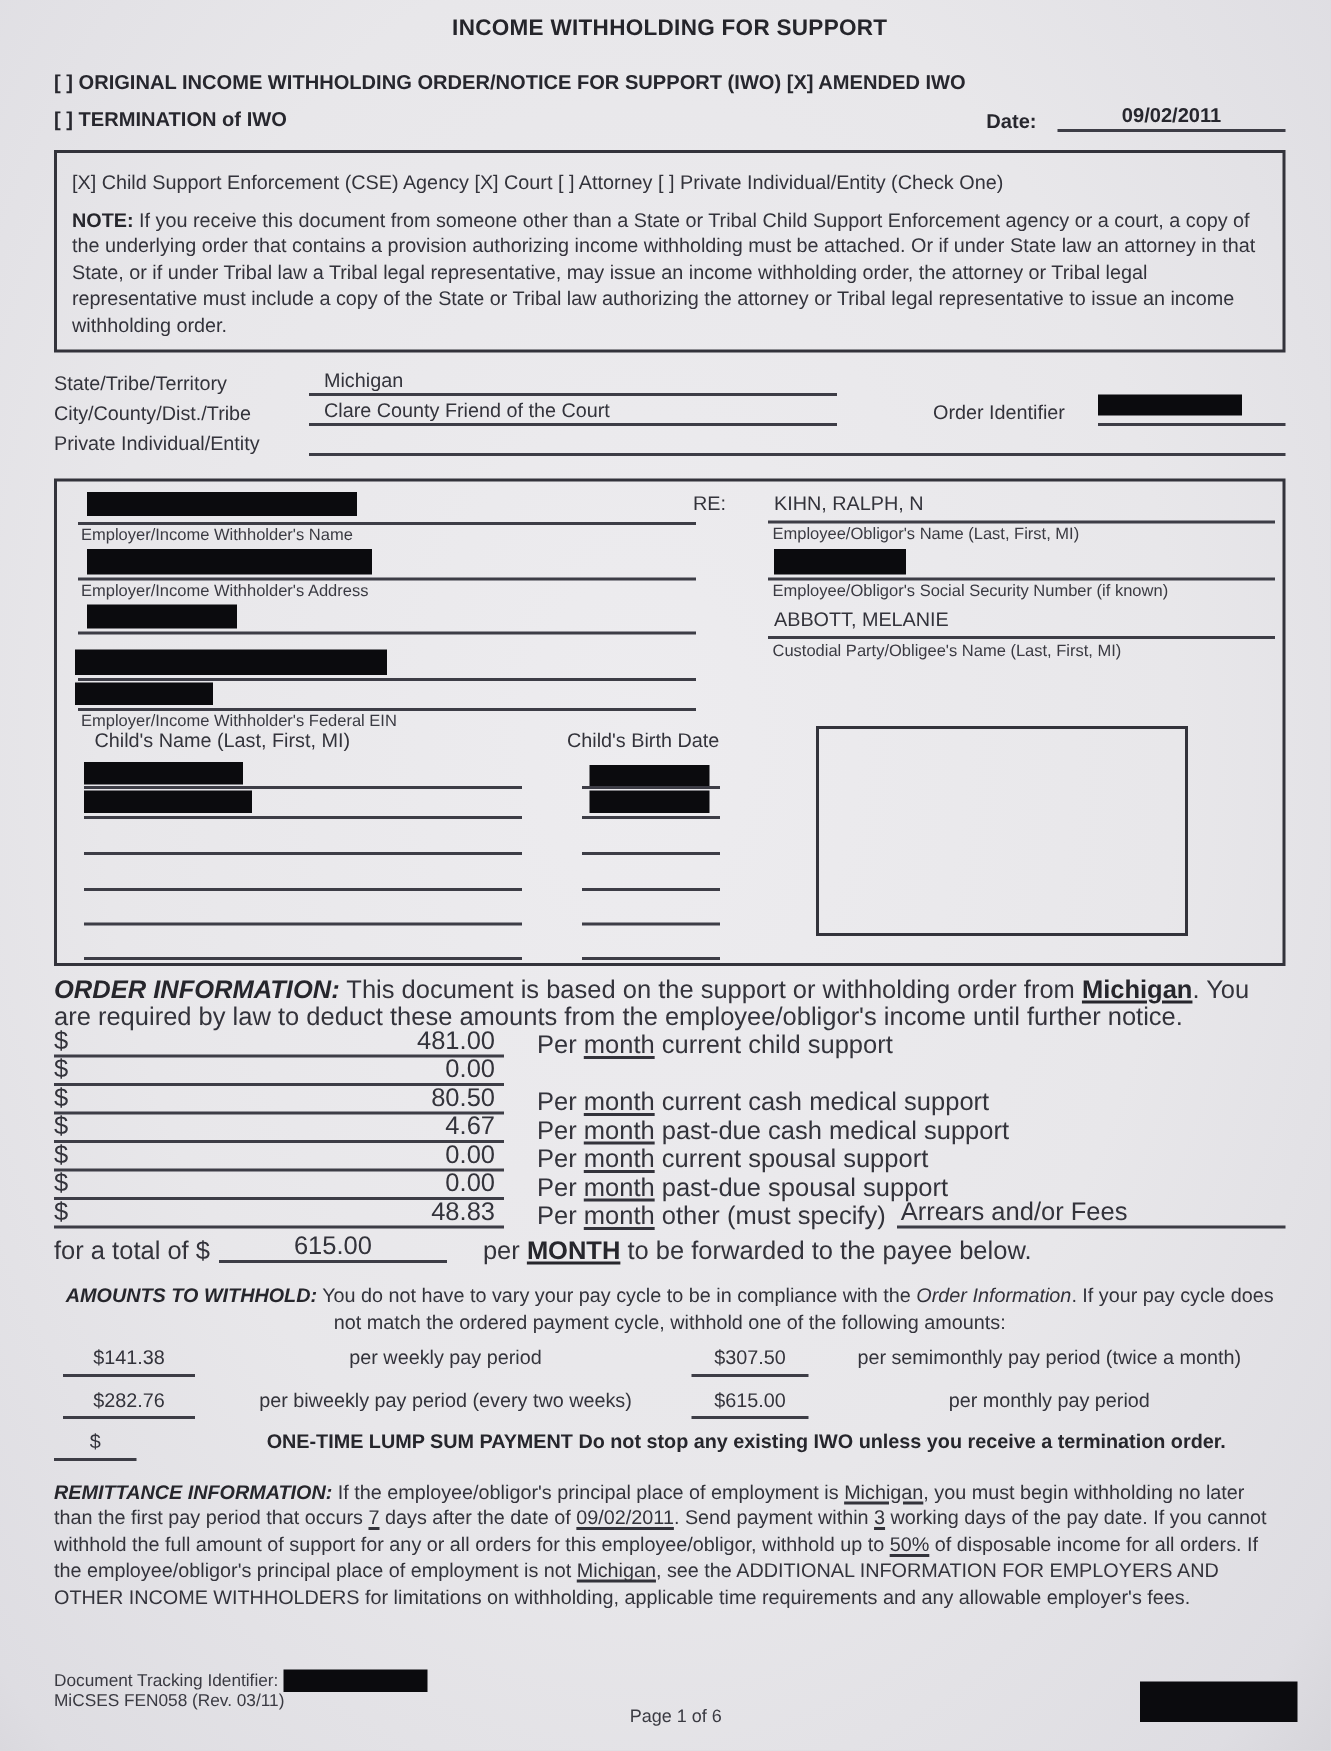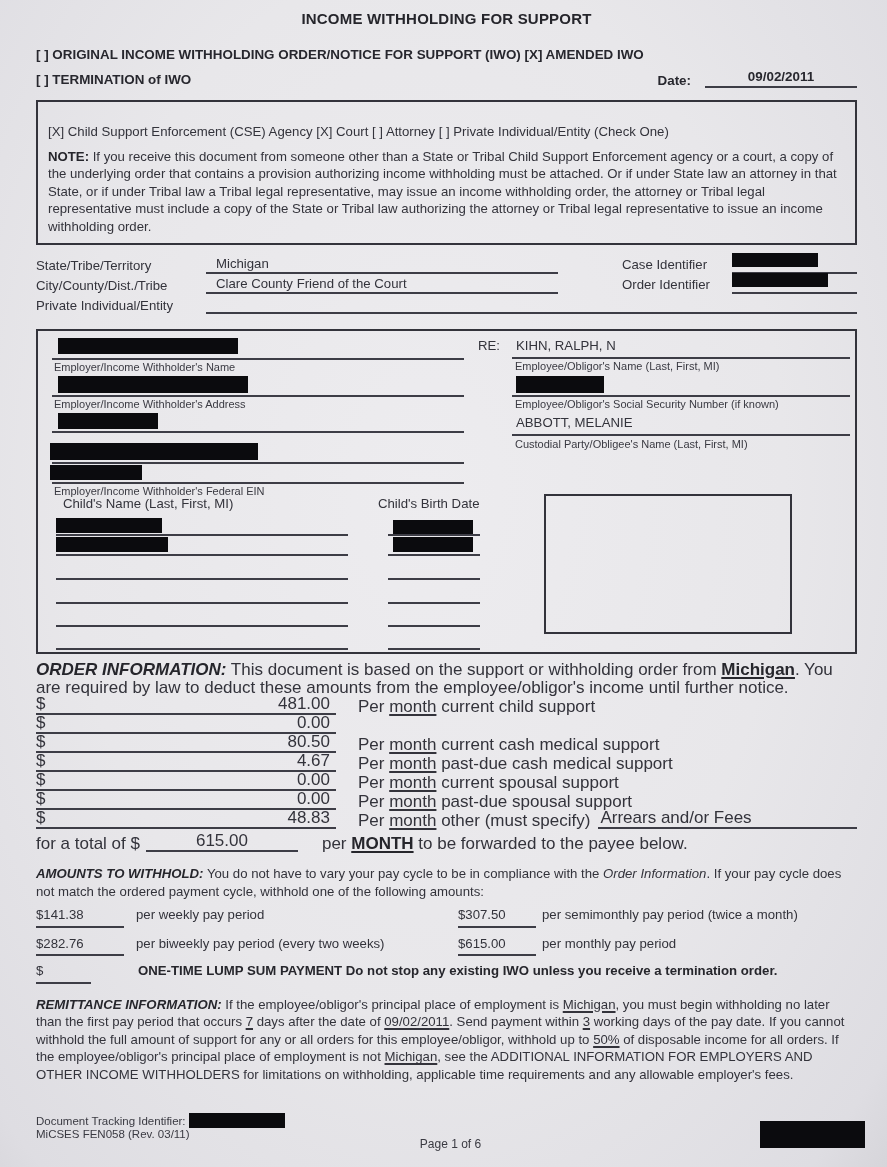--- a/index.html
+++ b/index.html
@@ -15,21 +15,21 @@
     padding:10px 30px 0 36px;
   }
   .title { text-align:center; font-size:15px; font-weight:bold; color:#25252b; letter-spacing:.2px; }
   .hdr { margin-top:20px; font-weight:bold; font-size:13.4px; color:#27272e; }
   .hdr-line { line-height:16px; }
   .hdr-row3 { display:flex; align-items:flex-end; margin-top:6px; }
   .flex1 { flex:1; }
   .date-label { font-weight:bold; margin-right:14px; }
   .date-value { width:152px; border-bottom:2px solid #3d3d46; text-align:center; font-weight:bold; padding-bottom:2px; }
 
-  .agency-box { margin-top:12px; border:2px solid #33333b; padding:21px 10px 8px 10px; font-size:13.2px; line-height:17.5px; }
+  .agency-box { margin-top:12px; border:2px solid #33333b; padding:11px 10px 8px 10px; font-size:13.2px; line-height:17.5px; }
   .note-p { margin-top:7px; }
   .b { font-weight:bold; color:#26262c; }
   .i { font-style:italic; }
   .hdg { font-weight:bold; font-style:italic; color:#26262c; }
   .u { text-decoration:underline; text-underline-offset:2px; text-decoration-thickness:1.5px; }
 
   .issuer { margin-top:9px; font-size:13.2px; }
   .iss-row { display:flex; align-items:flex-end; height:20px; }
   .iss-label { width:170px; padding-bottom:1px; }
   .iss-value { width:352px; border-bottom:2px solid #3d3d46; padding:0 0 1px 10px; white-space:nowrap; }
@@ -48,21 +48,21 @@
 
   .order { margin-top:7px; font-size:17px; line-height:17.5px; }
   .amt-row { display:flex; align-items:flex-end; height:19px; white-space:nowrap; }
   .amt-box { width:300px; display:flex; justify-content:space-between; border-bottom:2px solid #3d3d46; padding:0 6px 1px 0; }
   .amt-desc { margin-left:22px; }
   .specify-line { flex:1; border-bottom:2px solid #3d3d46; margin-left:8px; padding:0 0 1px 2px; }
   .total-row { display:flex; align-items:flex-end; height:23px; white-space:nowrap; }
   .total-amt { width:152px; border-bottom:2px solid #3d3d46; text-align:center; padding-bottom:1px; margin-left:6px; }
   .total-rest { margin-left:24px; }
 
-  .withhold { margin-top:13px; font-size:13.2px; line-height:17.5px; }
+  .withhold { margin-top:13px; font-size:13.2px; line-height:17.5px;text-align:center; }
   .wh-grid { display:grid; grid-template-columns:100px 322px 84px 1fr; margin-top:6px; row-gap:7px; }
   .wh-amt { border-bottom:2px solid #3d3d46; width:88px; padding-bottom:2px; }
   .wh-amt2 { border-bottom:2px solid #3d3d46; width:78px; padding-bottom:2px; }
   .lump-row { display:flex; margin-top:6px; }
   .lump-cur { width:55px; border-bottom:2px solid #3d3d46; padding-bottom:2px; }
   .lump-text { margin-left:47px; flex:1; font-weight:bold; color:#26262c; }
 
   .remit { margin-top:12px; font-size:13.2px; line-height:17.6px; }
 
   .footer { position:absolute; left:36px; right:22px; top:1113px; font-size:11.5px; color:#3a3a42; }
@@ -89,24 +89,20 @@
 
   <div class="agency-box">
     <div>[X] Child Support Enforcement (CSE) Agency [X] Court [ ] Attorney [ ] Private Individual/Entity (Check One)</div>
     <div class="note-p"><span class="b">NOTE:</span><span> If you receive this document from someone other than a State or Tribal Child Support Enforcement agency or a court, a copy of the underlying order that contains a provision authorizing income withholding must be attached. Or if under State law an attorney in that State, or if under Tribal law a Tribal legal representative, may issue an income withholding order, the attorney or Tribal legal representative must include a copy of the State or Tribal law authorizing the attorney or Tribal legal representative to issue an income withholding order.</span></div>
   </div>
 
   <div class="issuer">
     <div class="iss-row">
       <div class="iss-label">State/Tribe/Territory</div>
       <div class="iss-value">Michigan</div>
-      <div class="id-group">
-        <div class="id-label">Case Identifier</div>
-        <div class="id-line"><span class="redact" style="width:86px;height:14px;"></span></div>
-      </div>
     </div>
     <div class="iss-row">
       <div class="iss-label">City/County/Dist./Tribe</div>
       <div class="iss-value">Clare County Friend of the Court</div>
       <div class="id-group">
         <div class="id-label">Order Identifier</div>
         <div class="id-line"><span class="redact" style="width:96px;height:14px;"></span></div>
       </div>
     </div>
     <div class="iss-row">
@@ -124,21 +120,21 @@
     <div class="hline" style="left:14px;top:64px;width:412px;"></div>
     <div class="flabel" style="left:16px;top:67px;">Employer/Income Withholder's Address</div>
     <span class="redact abs" style="left:20px;top:82px;width:100px;height:16px;"></span>
     <div class="hline" style="left:14px;top:100px;width:412px;"></div>
     <span class="redact abs" style="left:12px;top:112px;width:208px;height:17px;"></span>
     <div class="hline" style="left:14px;top:131px;width:412px;"></div>
     <span class="redact abs" style="left:12px;top:134px;width:92px;height:15px;"></span>
     <div class="hline" style="left:14px;top:151px;width:412px;"></div>
     <div class="flabel" style="left:16px;top:154px;">Employer/Income Withholder's Federal EIN</div>
 
-    <div class="ftext" style="left:440px;top:7px;text-align:right;">RE:</div>
+    <div class="ftext" style="left:424px;top:7px;text-align:right;">RE:</div>
     <div class="ftext" style="left:478px;top:7px;">KIHN, RALPH, N</div>
     <div class="hline" style="left:474px;top:26px;width:338px;"></div>
     <div class="flabel" style="left:477px;top:29px;">Employee/Obligor's Name (Last, First, MI)</div>
     <span class="redact abs" style="left:478px;top:45px;width:88px;height:17px;"></span>
     <div class="hline" style="left:474px;top:64px;width:338px;"></div>
     <div class="flabel" style="left:477px;top:67px;">Employee/Obligor's Social Security Number (if known)</div>
     <div class="ftext" style="left:478px;top:84px;">ABBOTT, MELANIE</div>
     <div class="hline" style="left:474px;top:103px;width:338px;"></div>
     <div class="flabel" style="left:477px;top:107px;">Custodial Party/Obligee's Name (Last, First, MI)</div>
 

